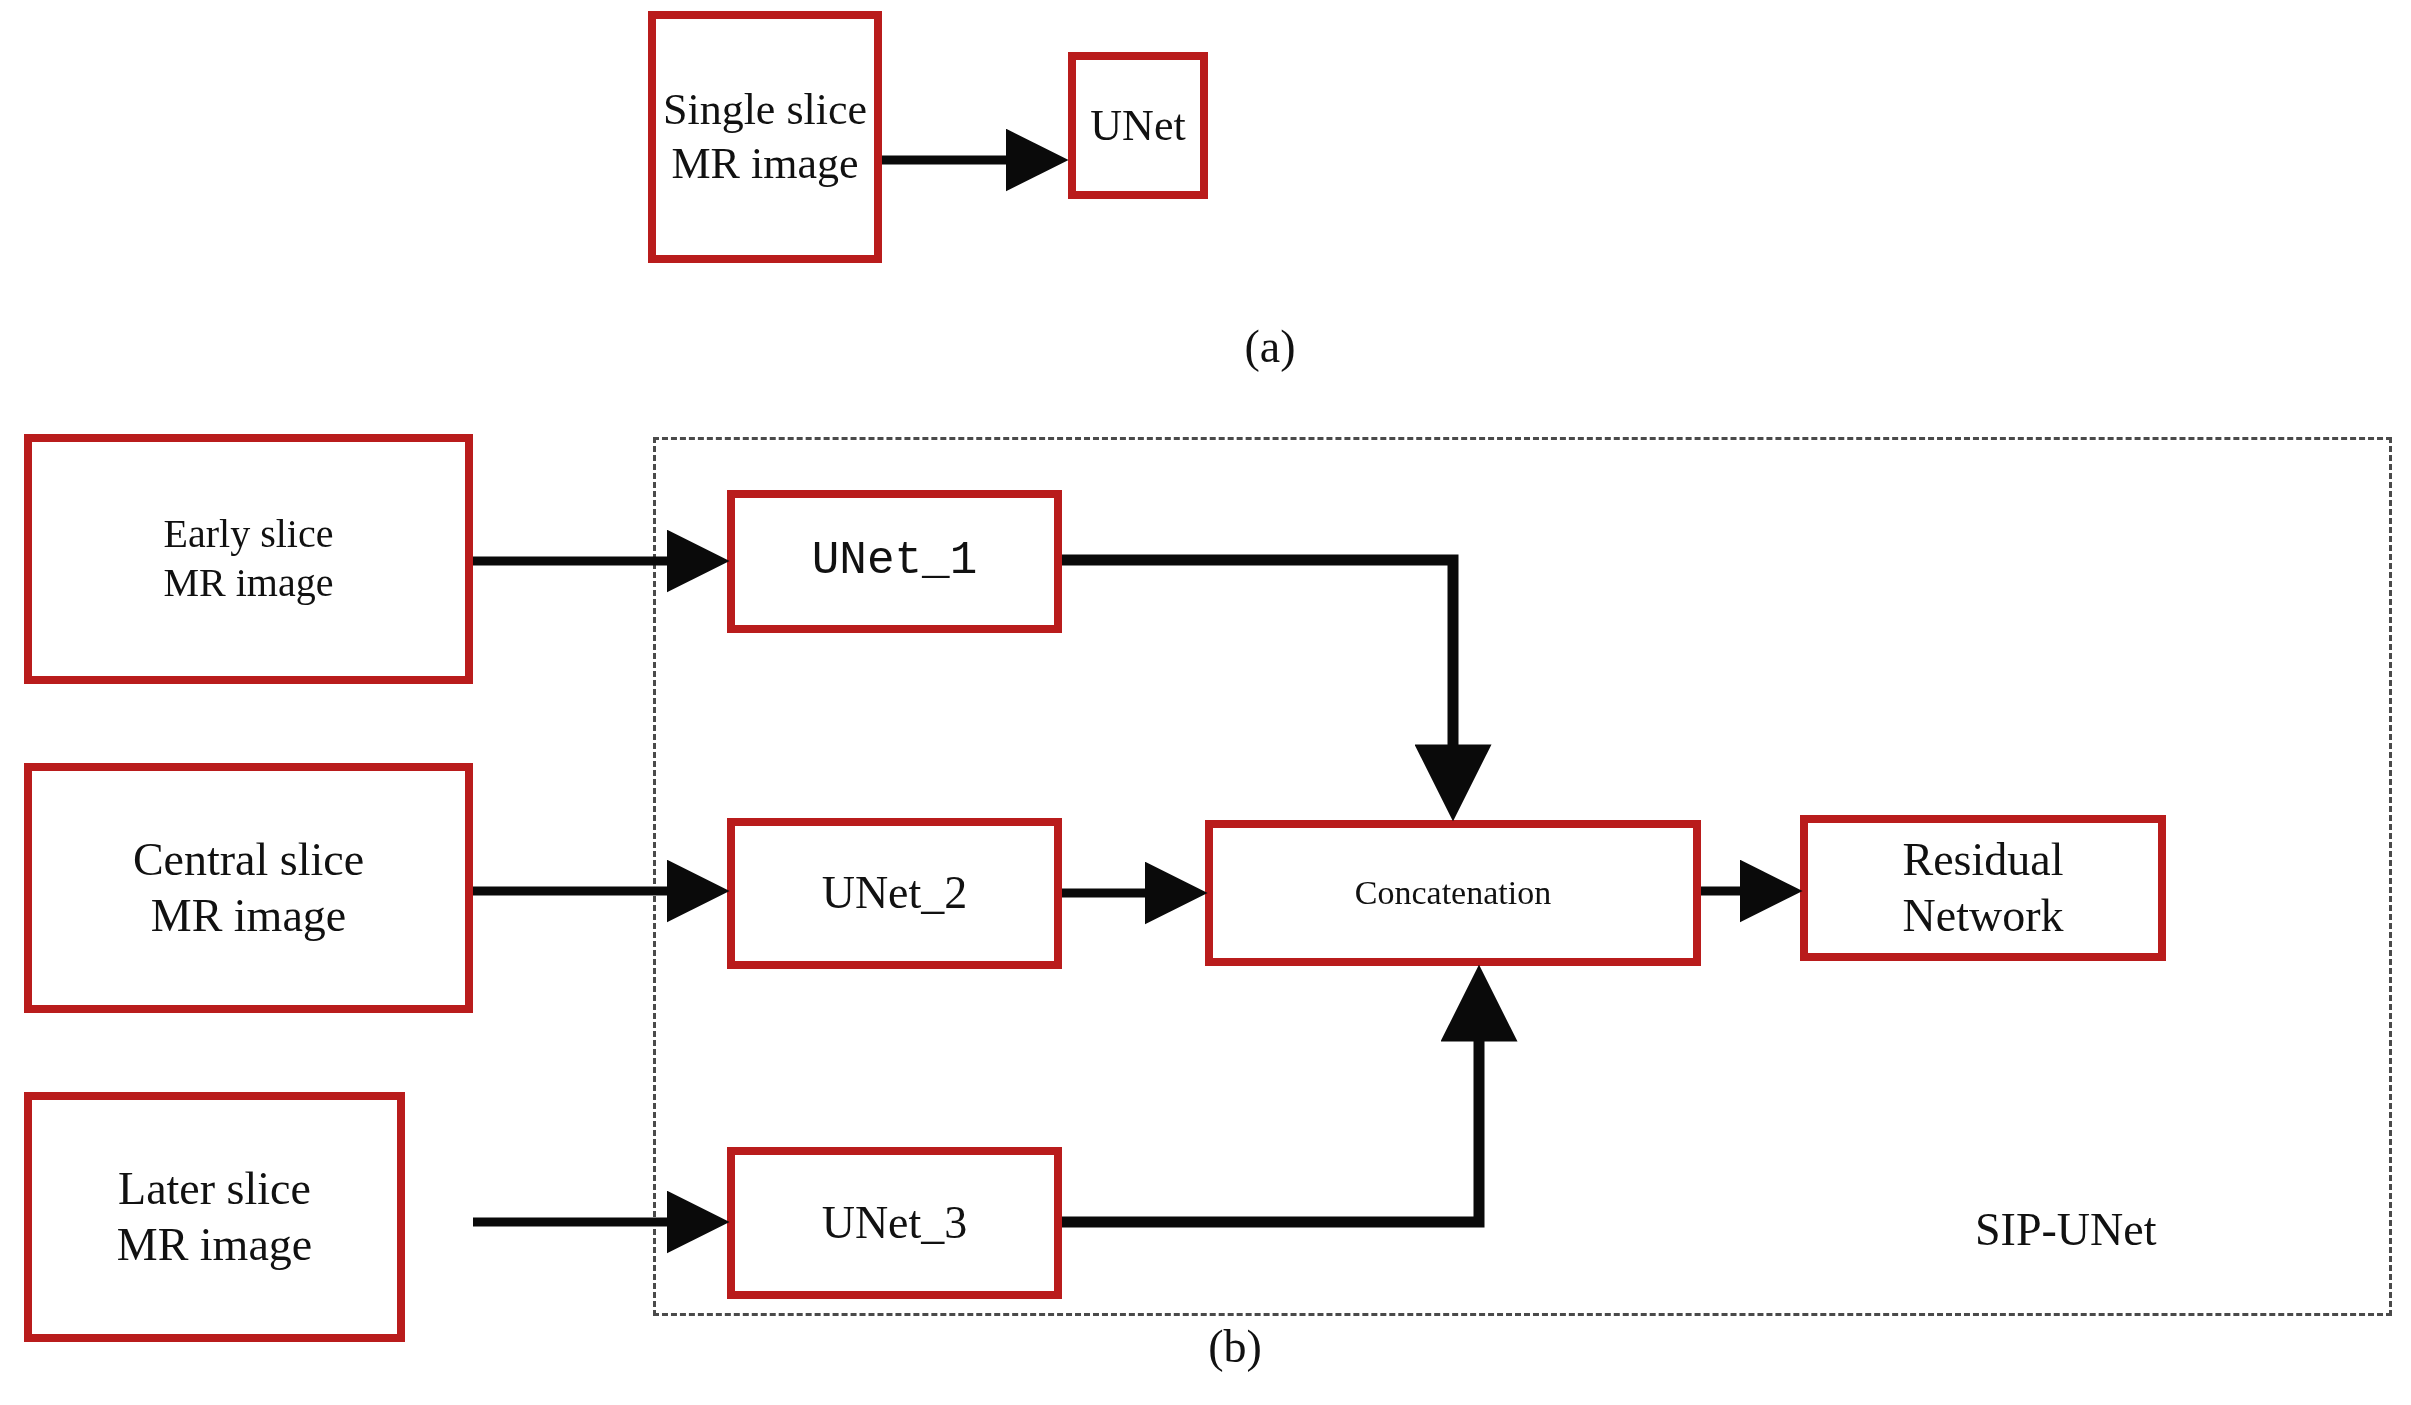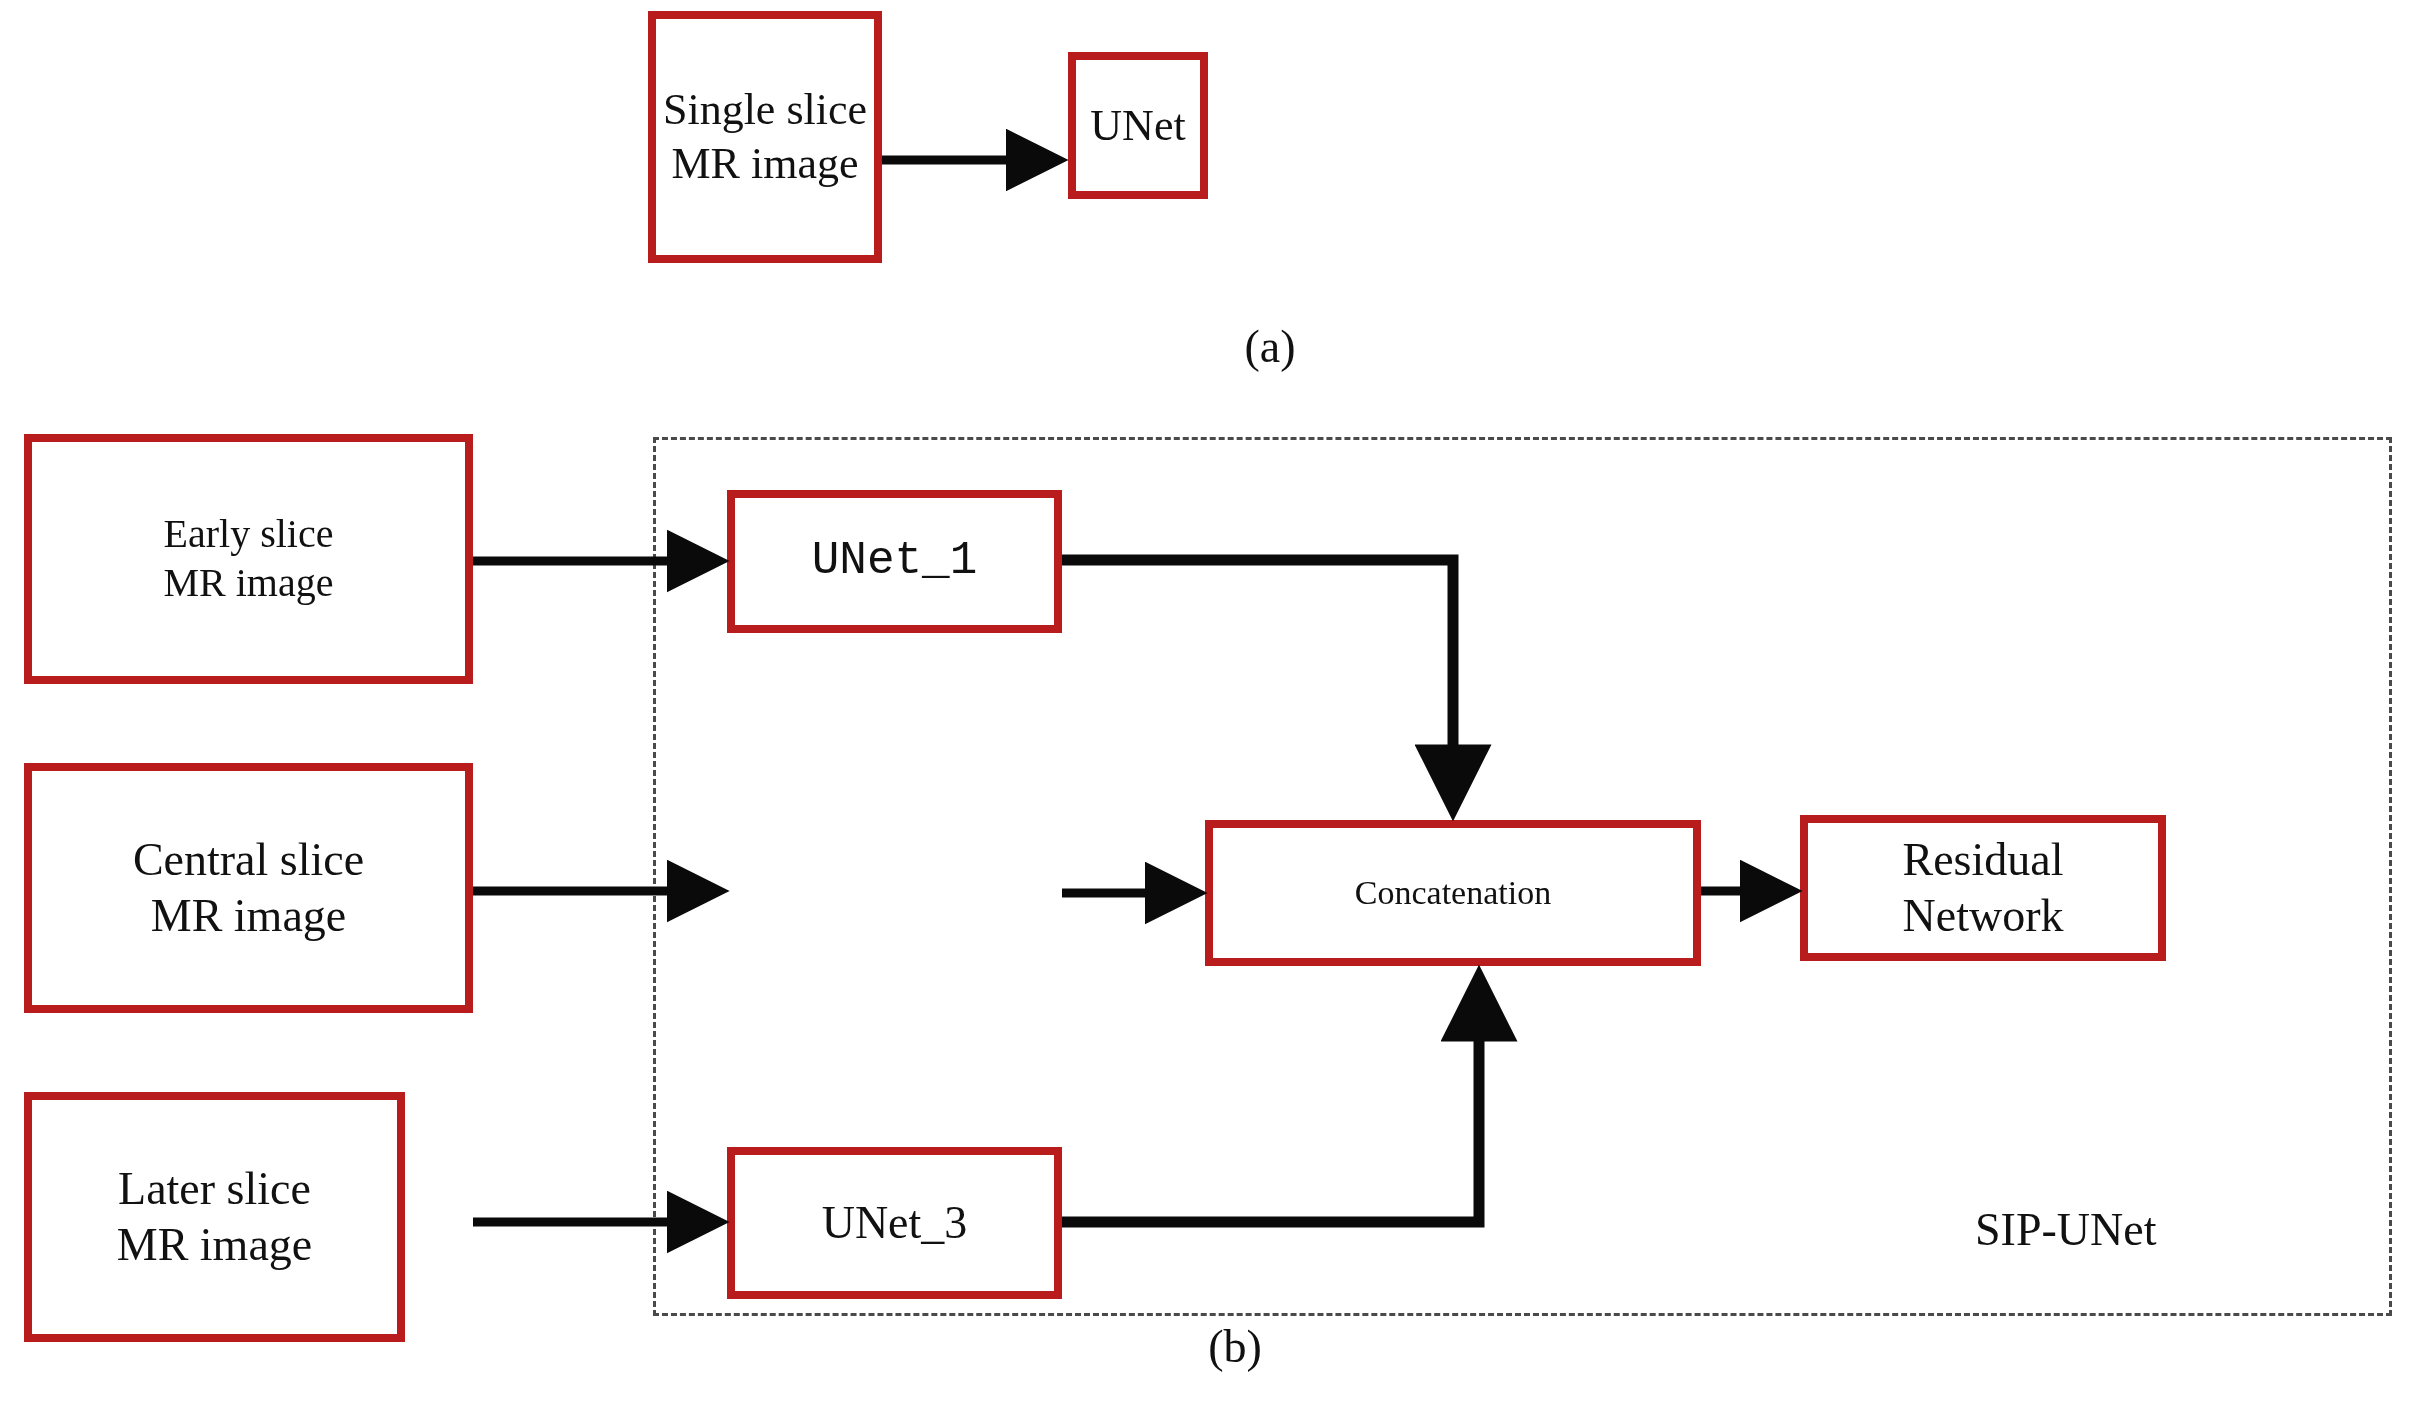--- a/index.html
+++ b/index.html
@@ -77,20 +77,21 @@
 MR image</div>
 
   <div class="box" style="left:24px; top:763px; width:449px; height:250px; font-size:46px;">Central slice
 MR image</div>
 
   <div class="box" style="left:24px; top:1092px; width:381px; height:250px; font-size:46px;">Later slice
 MR image</div>
 
   <div class="box" style="left:727px; top:490px; width:335px; height:143px; font-size:46px;font-family:Liberation Mono, monospace;">UNet_1</div>
 
+  <div class="box" style="left:727px; top:818px; width:335px; height:151px; font-size:46px;">UNet_2</div>
 
   <div class="box" style="left:727px; top:1147px; width:335px; height:152px; font-size:46px;">UNet_3</div>
 
   <div class="box" style="left:1205px; top:820px; width:496px; height:146px; font-size:34px;">Concatenation</div>
 
   <div class="box" style="left:1800px; top:815px; width:366px; height:146px; font-size:46px;">Residual
 Network</div>
 
   <div class="region-label" style="left:1975px; top:1203px; font-size:46px;">SIP-UNet</div>
 

